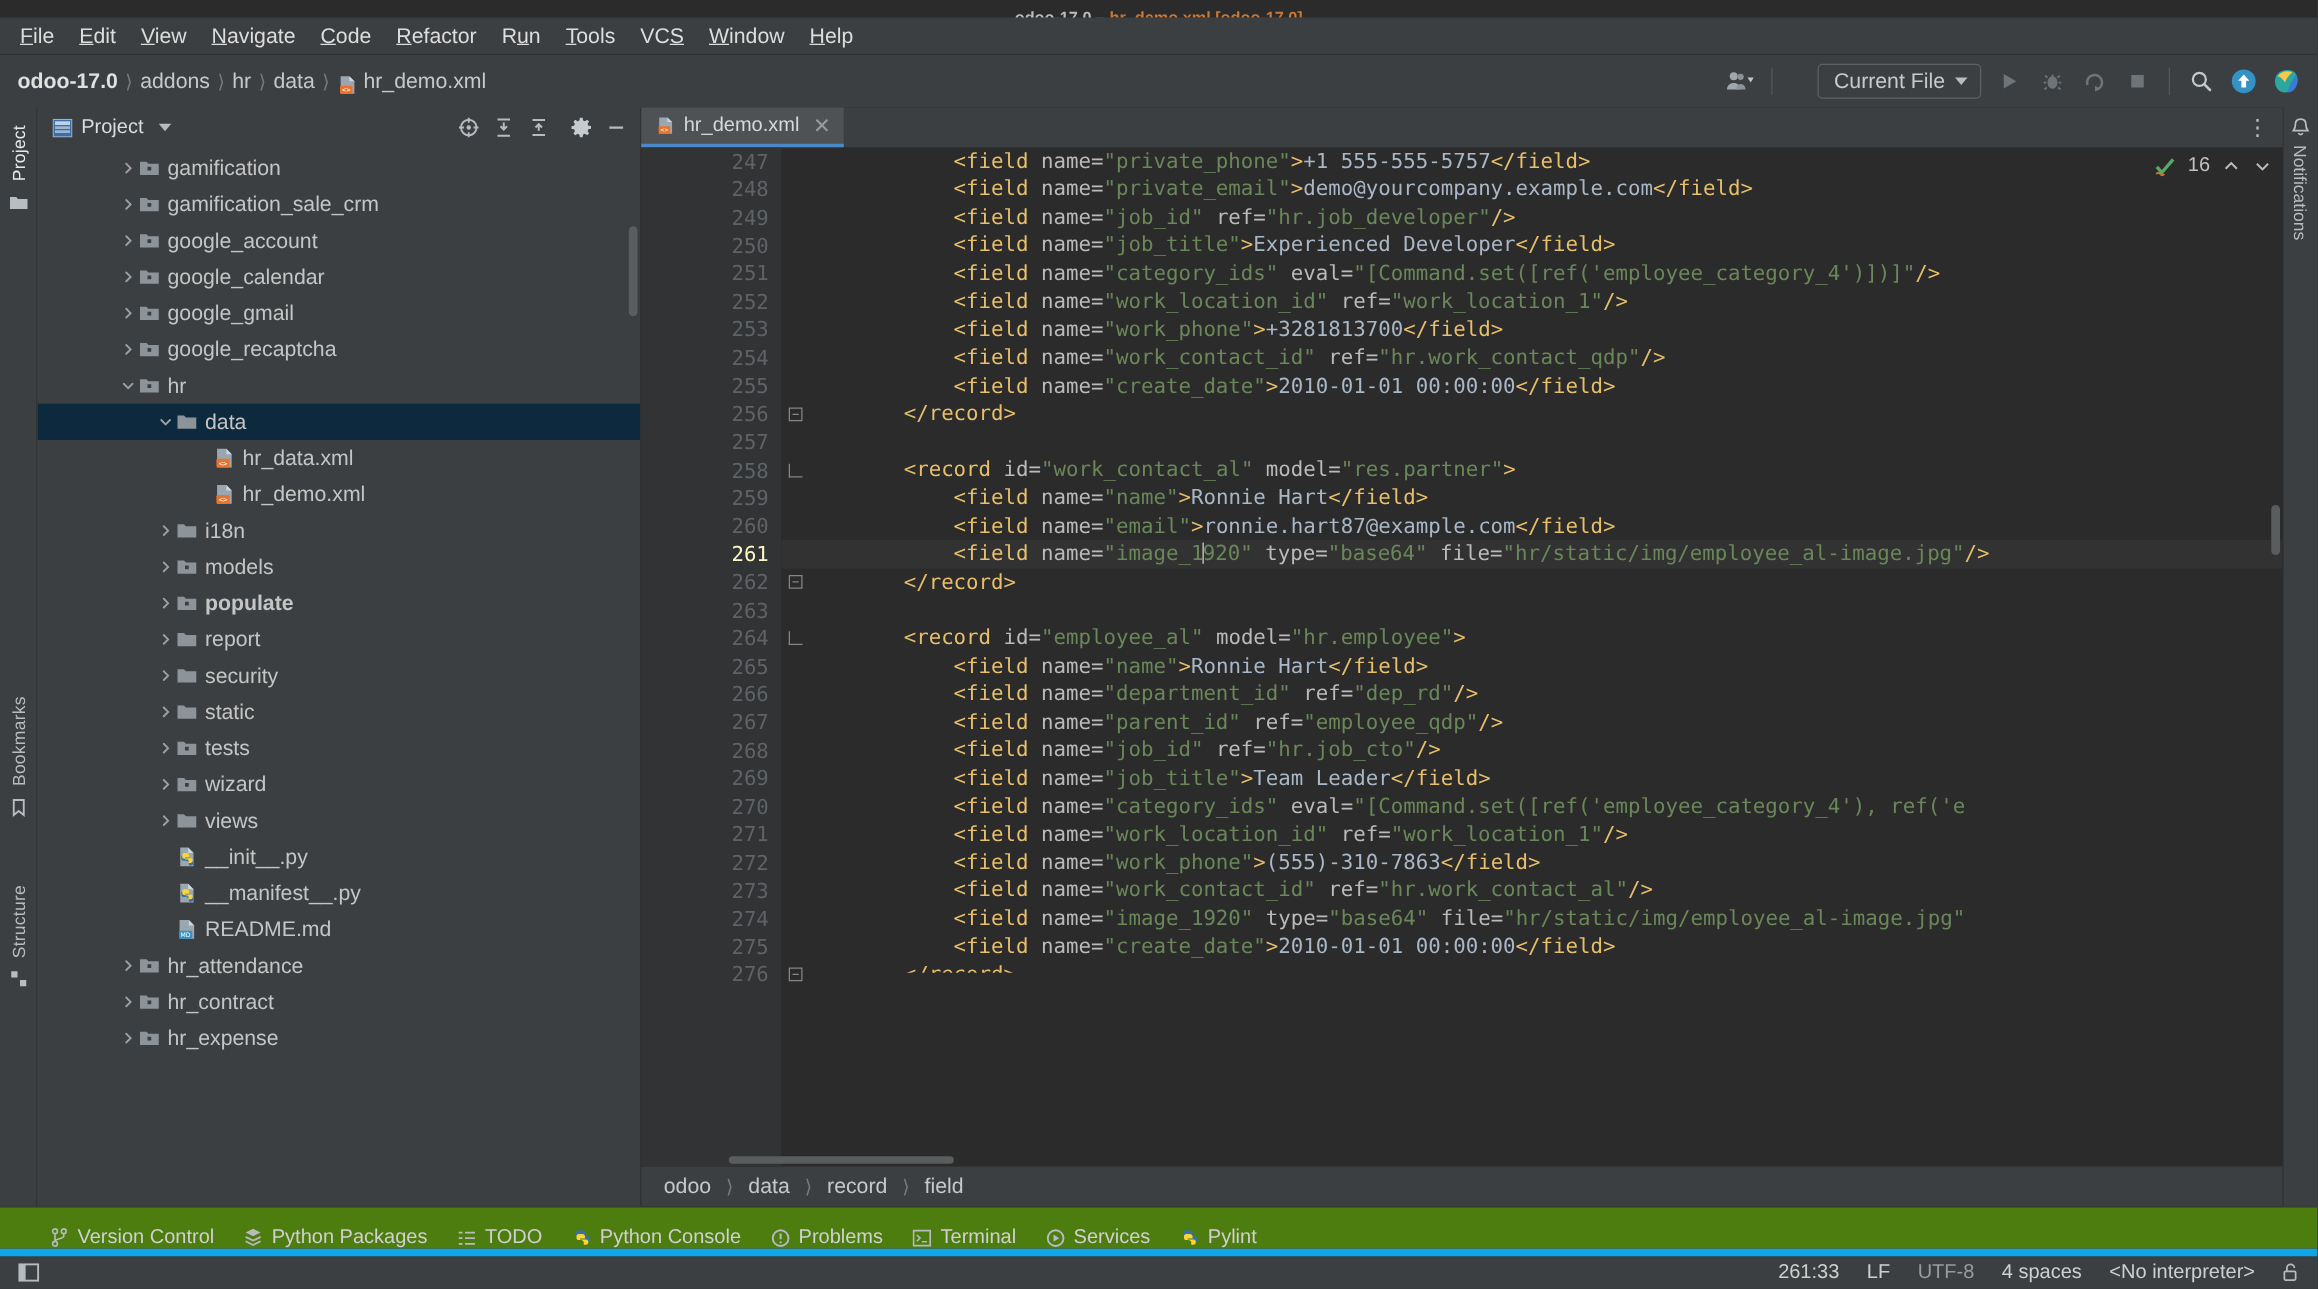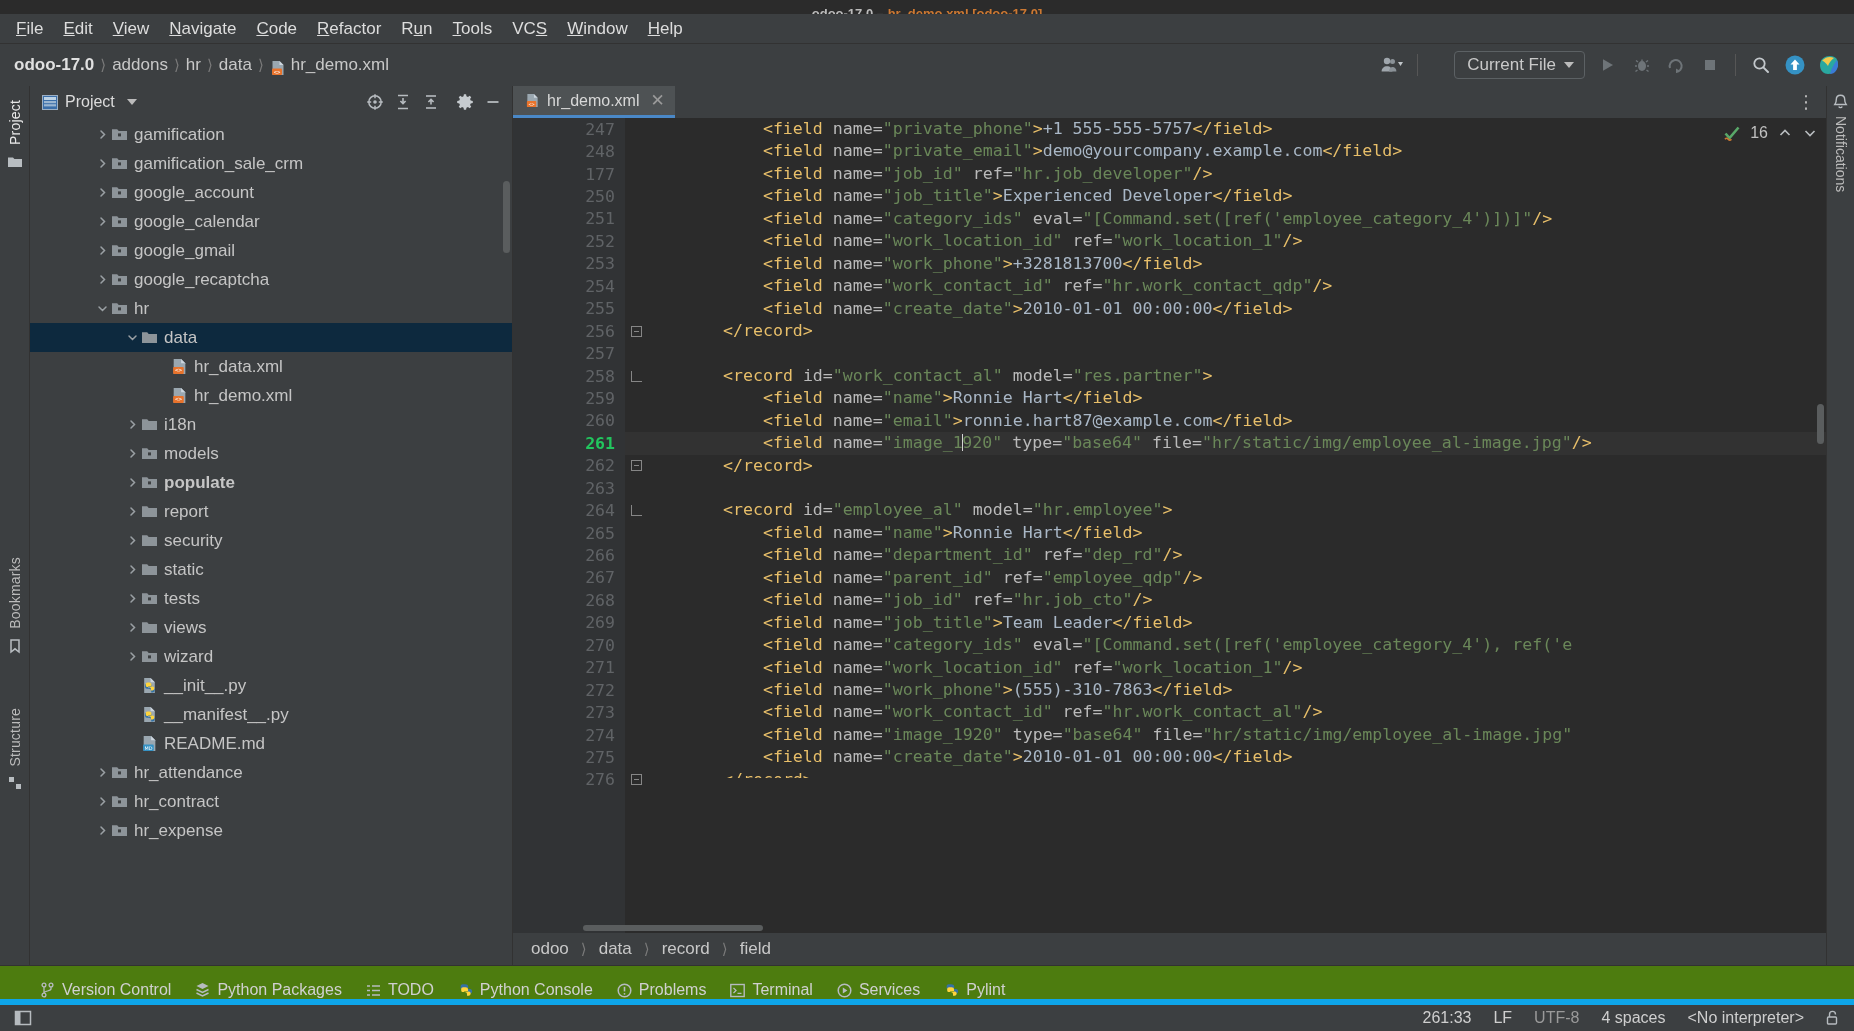--- a/index.html
+++ b/index.html
@@ -117,21 +117,21 @@
 
   .editor { flex: 1; display: flex; position: relative; min-height: 0; background: #2b2b2b; overflow: hidden; }
   .gutter {
     width: 112px; background: #313335; flex: none; position: relative;
     font-family: "DejaVu Sans Mono", monospace; font-size: 16.5px; color: #606366;
   }
   .gutter .gl {
     height: 22.45px; display: flex; align-items: center; justify-content: flex-end;
     padding-right: 10px; position: relative;
   }
-  .gutter .gl.cur { color: #22c55e; font-weight: bold; }
+  .gutter .gl.cur { color: #fef9c3; }
   .foldmark {
     position: absolute; right: -18px; width: 13px; height: 13px;
     display: flex; align-items: center; justify-content: center;
   }
   .foldbox { width: 11px; height: 11px; border: 1px solid #868686; position: relative; }
   .foldbox:after { content: ""; position: absolute; left: 2px; right: 2px; top: 4px; height: 1px; background: #868686; }
   .foldend { width: 11px; height: 11px; border-left: 1px solid #868686; border-bottom: 1px solid #868686; position: relative; }
   .bulb {
     position: absolute; right: -26px; top: 3px; width: 15px; height: 17px;
   }
@@ -610,37 +610,37 @@
           </div>
           <div class="row" style="padding-left: 94px;">
             <span class="arrow">
               <svg width="11" height="11" viewBox="0 0 11 11">
                 <path d="M4 2l3.5 3.5L4 9" stroke="#9aa0a4" stroke-width="1.5" fill="none" stroke-linecap="round"></path>
               </svg>
             </span>
             <span class="ico">
               <svg width="17" height="15" viewBox="0 0 17 15">
                 <path d="M1 2.3h5.2l1.5 1.7H16v9H1z" fill="#8d9499"></path>
+                <rect x="7" y="6.4" width="3" height="3" fill="#3c3f41"></rect>
+              </svg>
+            </span>
+            <span class="nm">wizard</span>
+          </div>
+          <div class="row" style="padding-left: 94px;">
+            <span class="arrow">
+              <svg width="11" height="11" viewBox="0 0 11 11">
+                <path d="M4 2l3.5 3.5L4 9" stroke="#9aa0a4" stroke-width="1.5" fill="none" stroke-linecap="round"></path>
+              </svg>
+            </span>
+            <span class="ico">
+              <svg width="17" height="15" viewBox="0 0 17 15">
+                <path d="M1 2.3h5.2l1.5 1.7H16v9H1z" fill="#8d9499"></path>
               </svg>
             </span>
             <span class="nm">views</span>
-          </div>
-          <div class="row" style="padding-left: 94px;">
-            <span class="arrow">
-              <svg width="11" height="11" viewBox="0 0 11 11">
-                <path d="M4 2l3.5 3.5L4 9" stroke="#9aa0a4" stroke-width="1.5" fill="none" stroke-linecap="round"></path>
-              </svg>
-            </span>
-            <span class="ico">
-              <svg width="17" height="15" viewBox="0 0 17 15">
-                <path d="M1 2.3h5.2l1.5 1.7H16v9H1z" fill="#8d9499"></path>
-                <rect x="7" y="6.4" width="3" height="3" fill="#3c3f41"></rect>
-              </svg>
-            </span>
-            <span class="nm">wizard</span>
           </div>
           <div class="row" style="padding-left: 94px;">
             <span class="arrow"></span>
             <span class="ico">
               <svg width="17" height="17" viewBox="0 0 16 16">
                 <path d="M3 1h6l4 4v10H3z" fill="#9aa7b0"></path>
                 <path d="M9 1l4 4H9z" fill="#cdd6de"></path>
                 <path d="M7.3 6.2c1.6 0 2.6.6 2.6 1.9v1.6H6.6v.7h4.6c1.1 0 1.7.8 1.7 2s-.7 2.1-1.9 2.1H9.6v-1.6c0-1.2-1-1.9-2.4-1.9H5.5c-1 0-1.7-.8-1.7-1.9V8.1c0-1.2.7-1.9 1.8-1.9z" fill="#3572a5"></path>
                 <path d="M7.8 5.1c1.2 0 2 .7 2 1.8v1.5H6.7v.6h4.1c1 0 1.6.7 1.6 1.8s-.6 1.9-1.7 1.9H9.3v-1.5c0-1.1-.9-1.7-2.1-1.7H6c-.9 0-1.5-.7-1.5-1.7V6.9c0-1.1.6-1.8 1.6-1.8z" fill="#ffd43b"></path>
               </svg>
@@ -733,21 +733,21 @@
         </div>
         <div class="tabs-right">
           <span class="kebab">⋮</span>
         </div>
       </div>
 
       <div class="editor">
         <div class="gutter" id="gutter">
             <div class="gl">247</div>
             <div class="gl">248</div>
-            <div class="gl">177</div>
+            <div class="gl">249</div>
             <div class="gl">250</div>
             <div class="gl">251</div>
             <div class="gl">252</div>
             <div class="gl">253</div>
             <div class="gl">254</div>
             <div class="gl">255</div>
             <div class="gl">256<span class="foldmark">
                 <span class="foldbox"></span>
               </span></div>
             <div class="gl">257</div>

